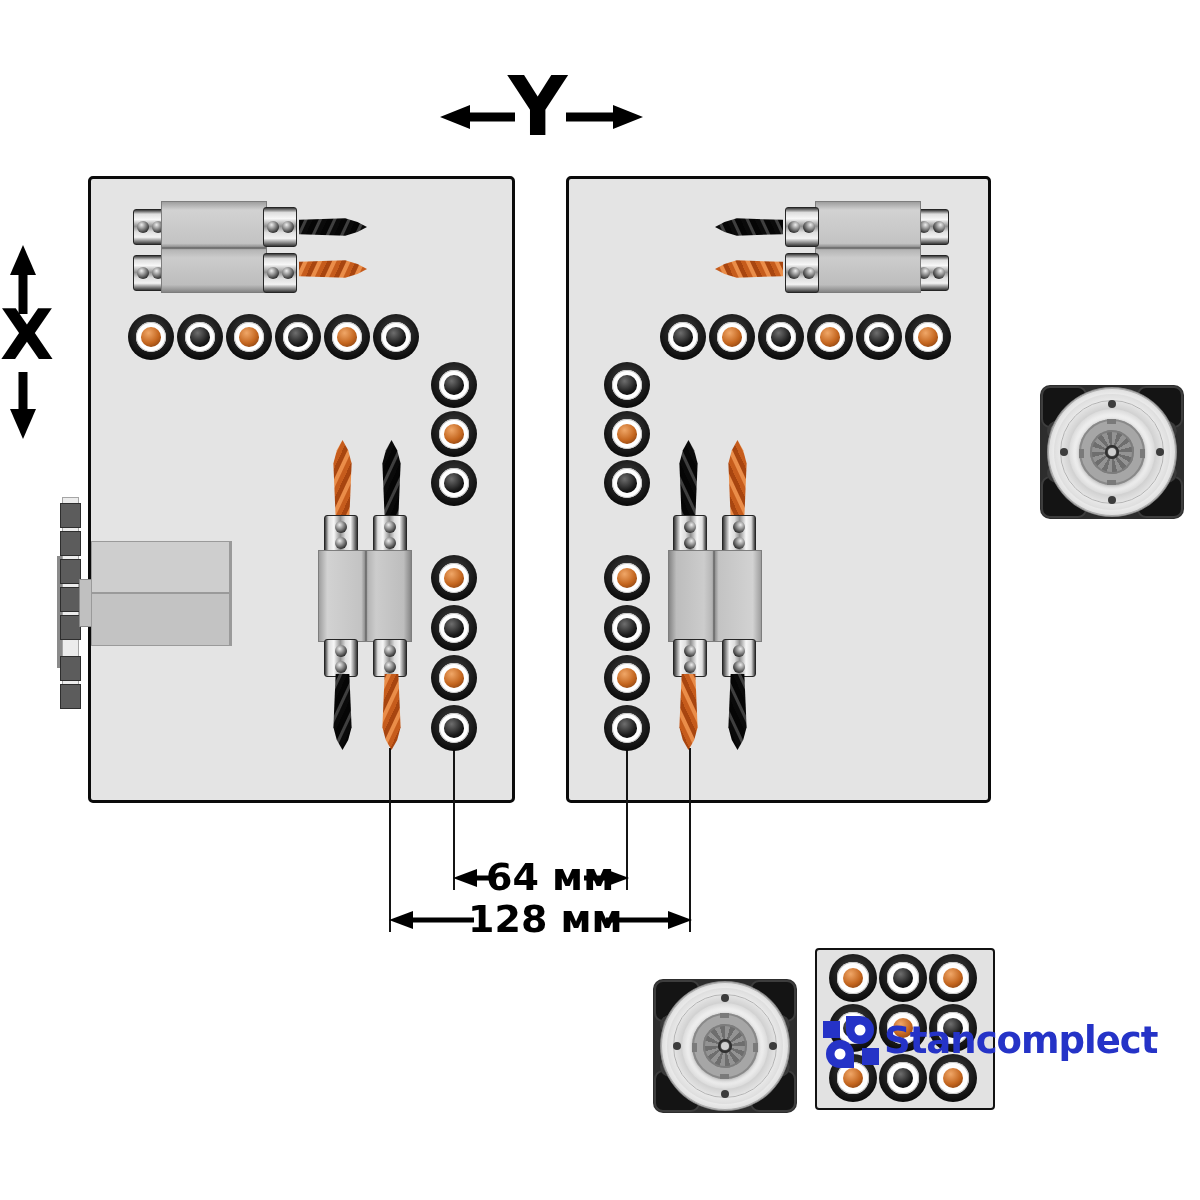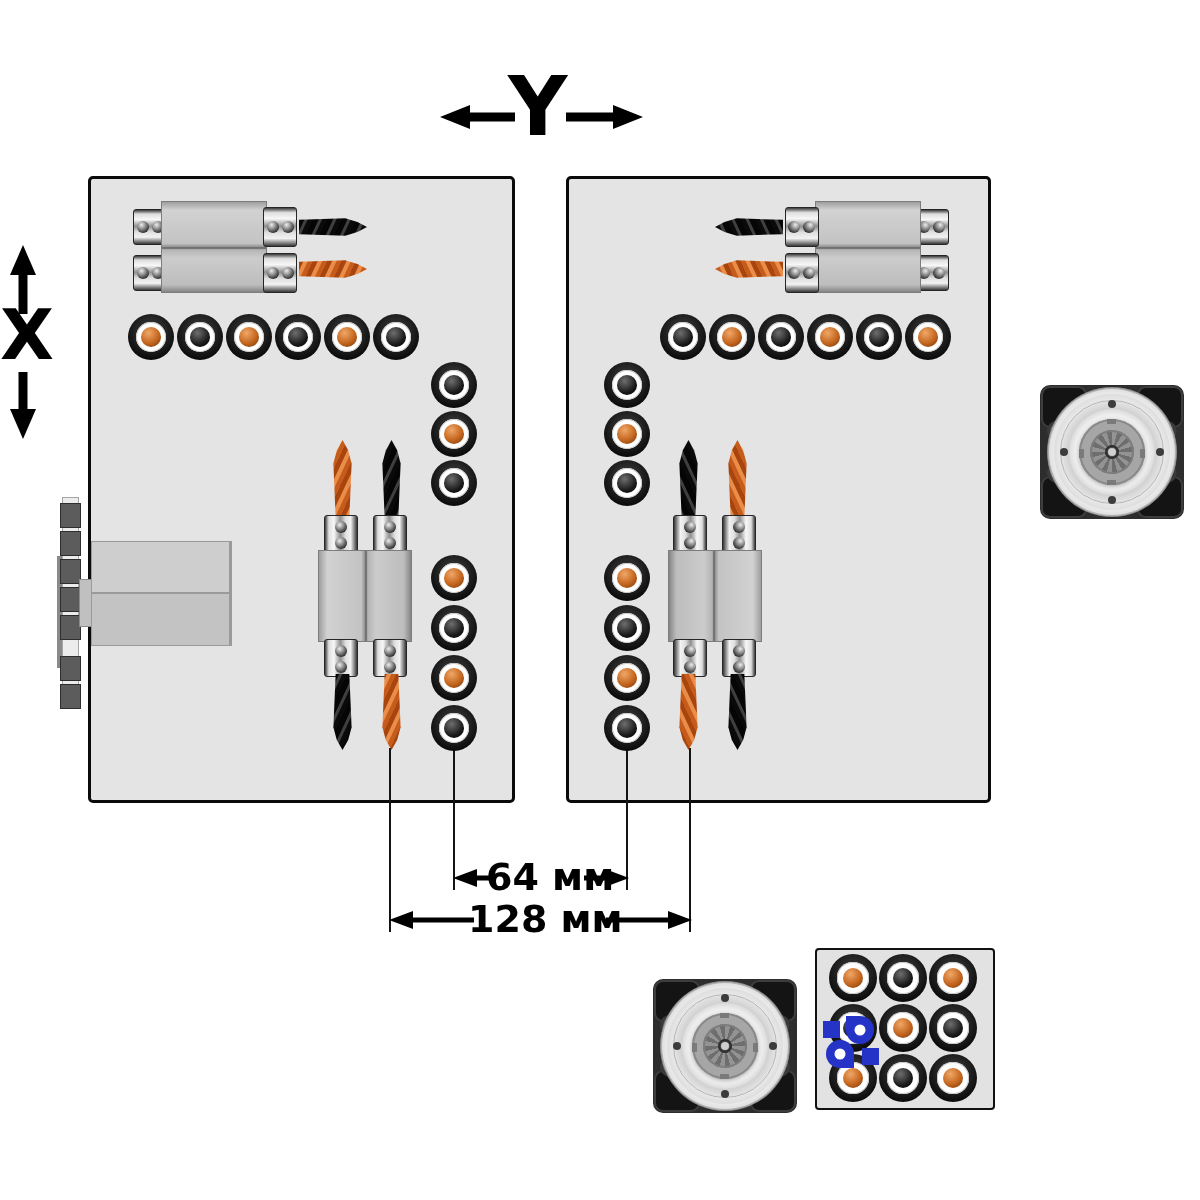--- a/index.html
+++ b/index.html
@@ -469,14 +469,15 @@
       <rect x="1" y="5" width="17" height="17" fill="#2533c7"></rect>
       <circle cx="38" cy="14" r="14" fill="#2533c7"></circle>
       <rect x="24" y="0" width="14" height="14" fill="#2533c7"></rect>
       <circle cx="38" cy="14" r="5.5" fill="#ffffff"></circle>
       <circle cx="18" cy="38" r="14" fill="#2533c7"></circle>
       <rect x="18" y="38" width="14" height="14" fill="#2533c7"></rect>
       <circle cx="18" cy="38" r="5.5" fill="#ffffff"></circle>
       <rect x="40" y="32" width="17" height="17" fill="#2533c7"></rect>
     </svg>
   </div>
+  <div class="logo-text" style="left:884px; top:1022px; z-index:5;">Stancomplect</div>
 
 </div>
 
 </body></html>

